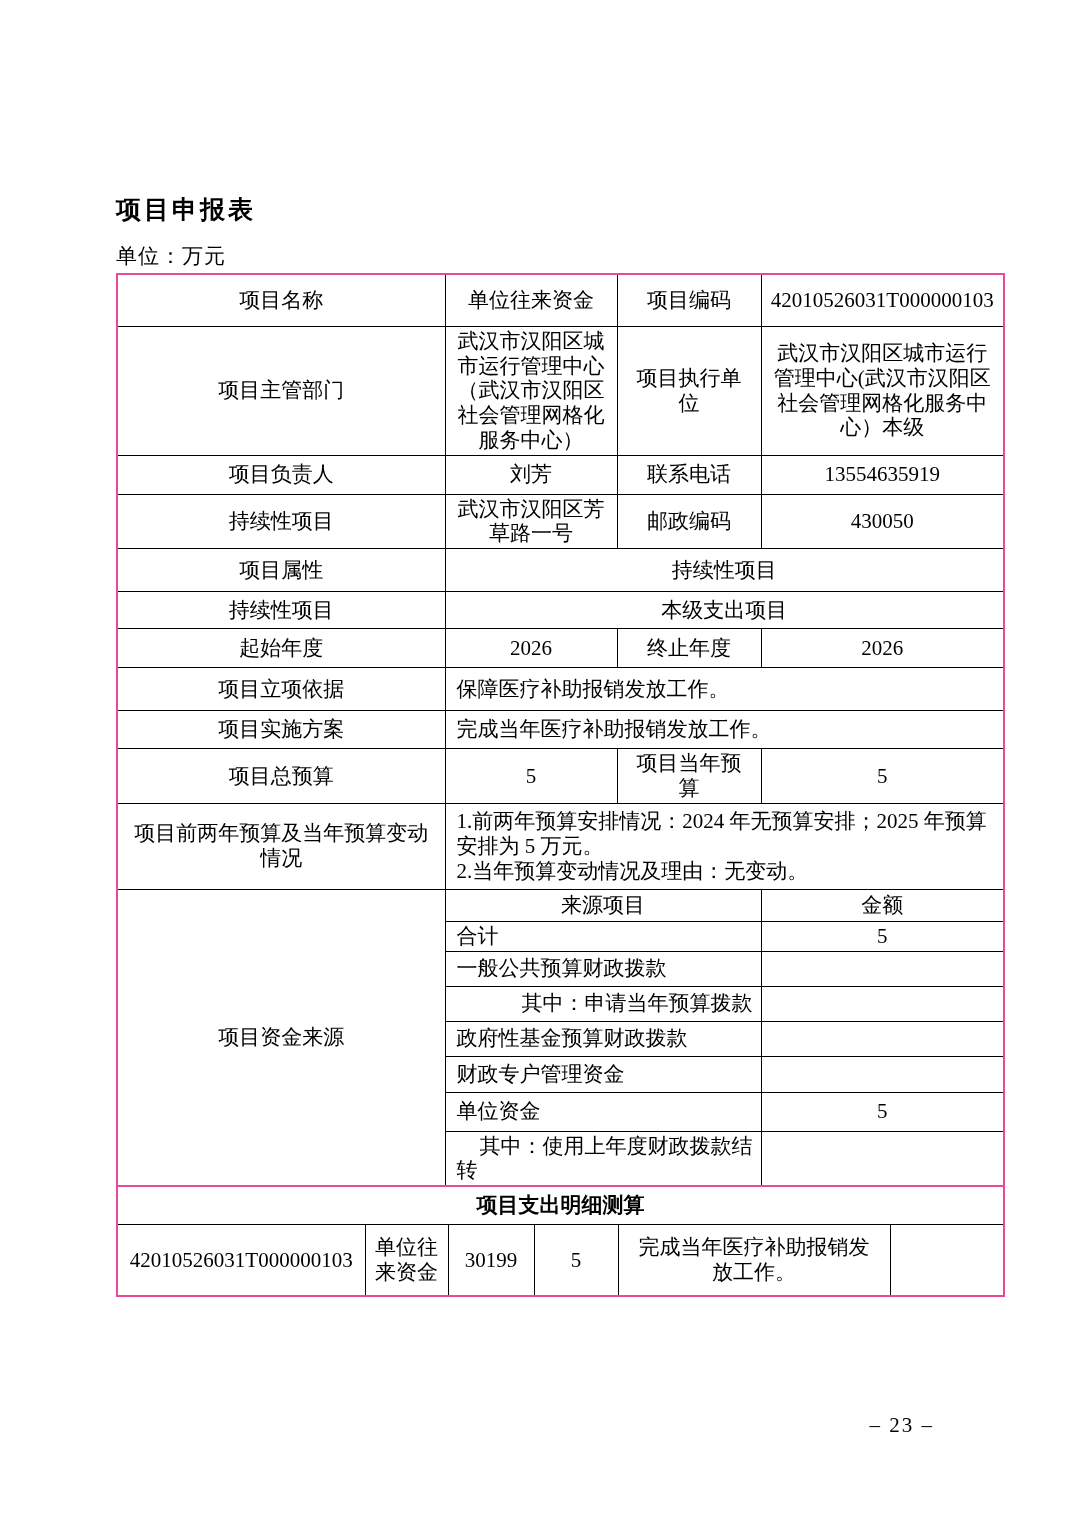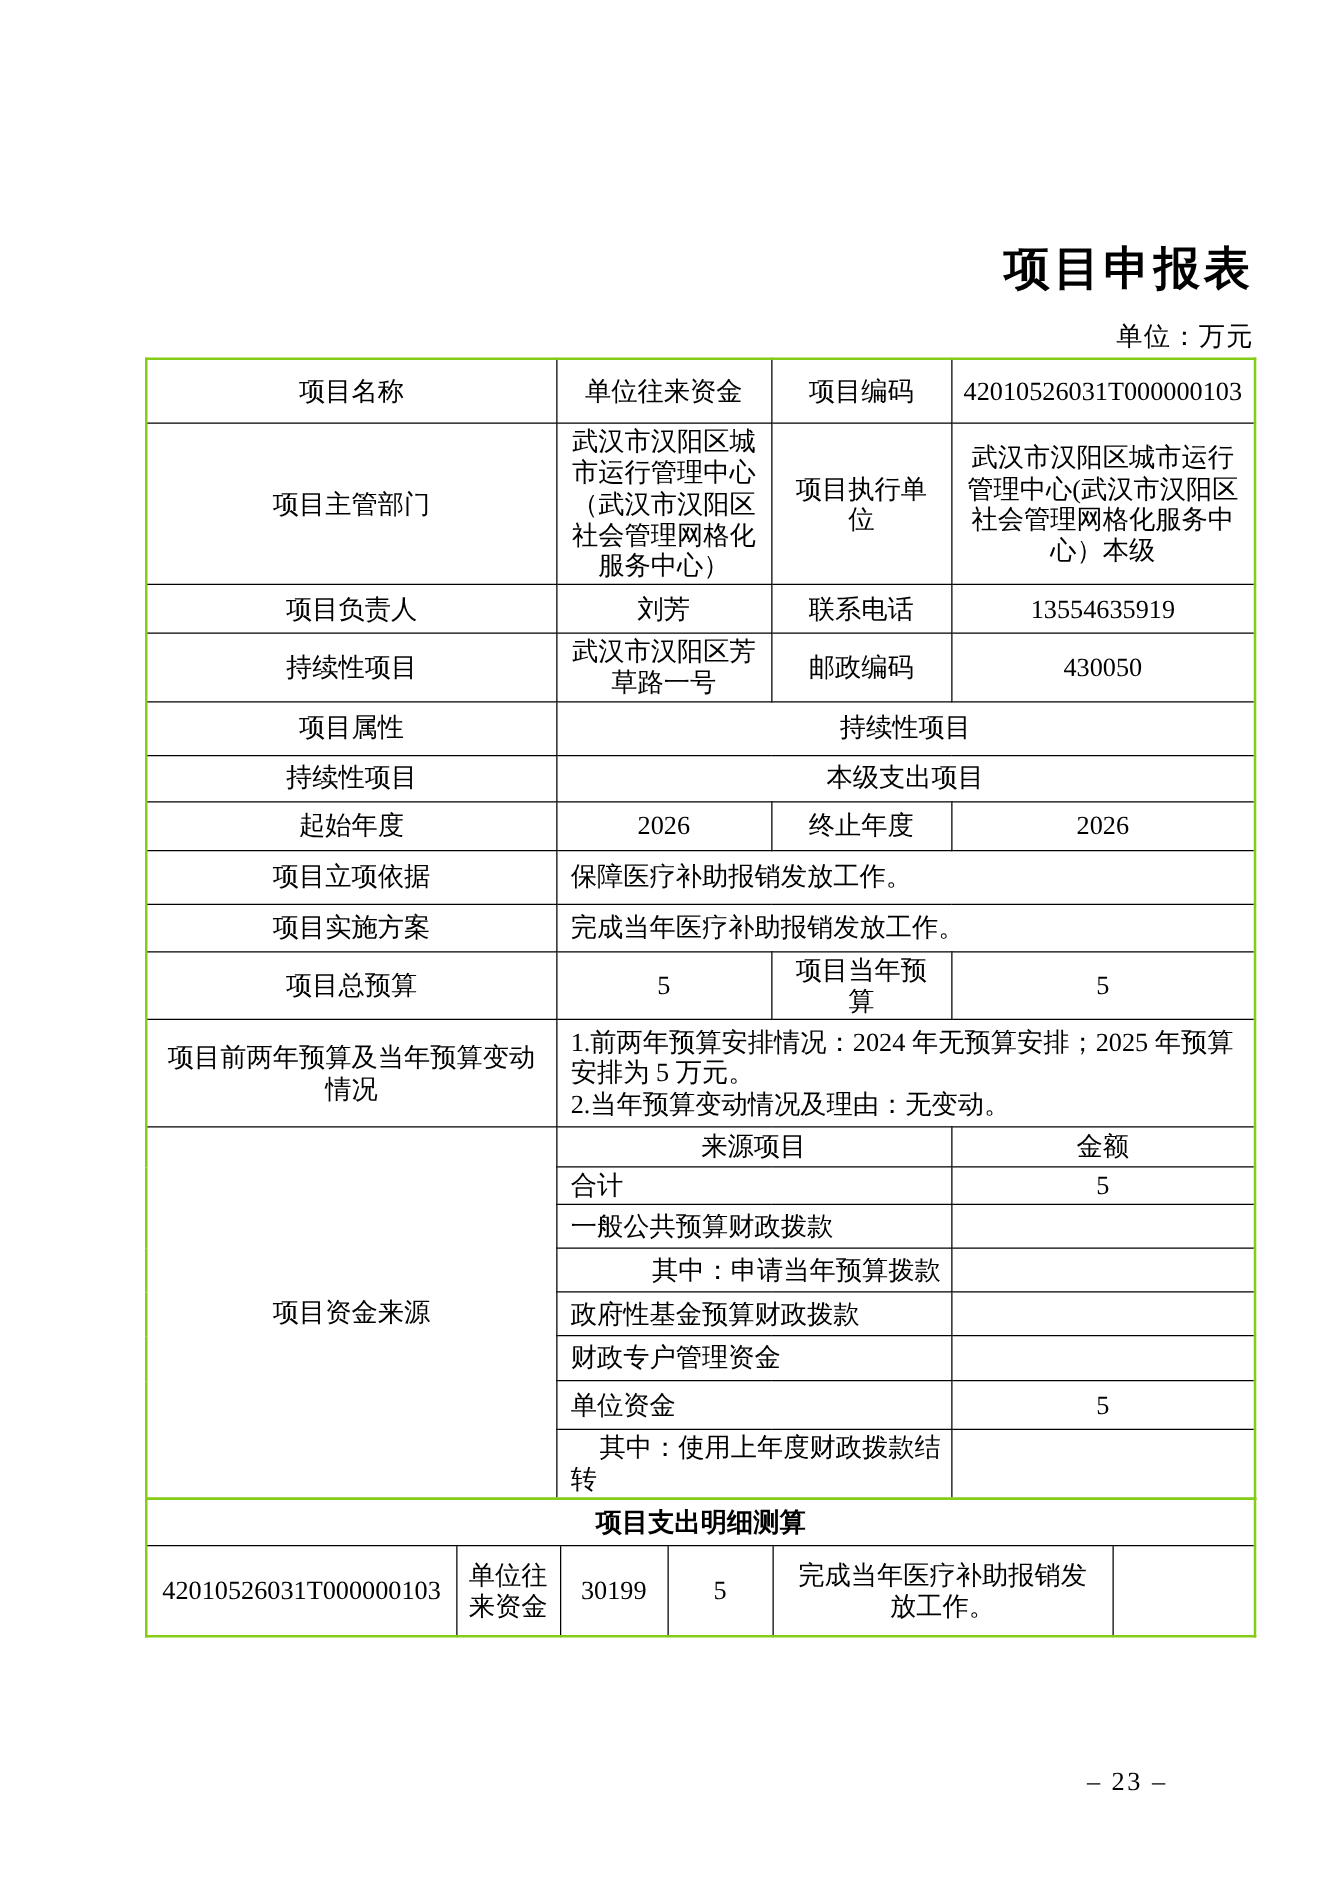--- a/index.html
+++ b/index.html
@@ -9,39 +9,38 @@
     background:#ffffff;
     color:#000;
     font-family:"Liberation Serif","DejaVu Serif",serif;
     overflow:hidden;
   }
   .content{position:absolute;left:116px;top:0;width:887px;}
   .doc-title{
     margin:0;
     padding-top:196px;
     font-family:"Liberation Sans","DejaVu Sans",sans-serif;
-    font-size:37px;
+    font-size:25px;
     line-height:1.05;
     font-weight:bold;
-    text-align:right;
+    text-align:left;
     letter-spacing:3px;
   }
   .unit-line{
     margin-top:23px;
     margin-bottom:6px;
-    text-align:right;
     font-size:21px;
     line-height:1.05;
     letter-spacing:1px;
   }
   table{
     border-collapse:collapse;
     table-layout:fixed;
     width:887px;
-    border:2px solid #84cc16;
+    border:2px solid #ec4899;
   }
   table.detail{margin-top:-2px;}
   td{
     border:1px solid #000;
     padding:2px 8px;
     font-size:21px;
     line-height:1.18;
     text-align:center;
     vertical-align:middle;
     overflow:hidden;

